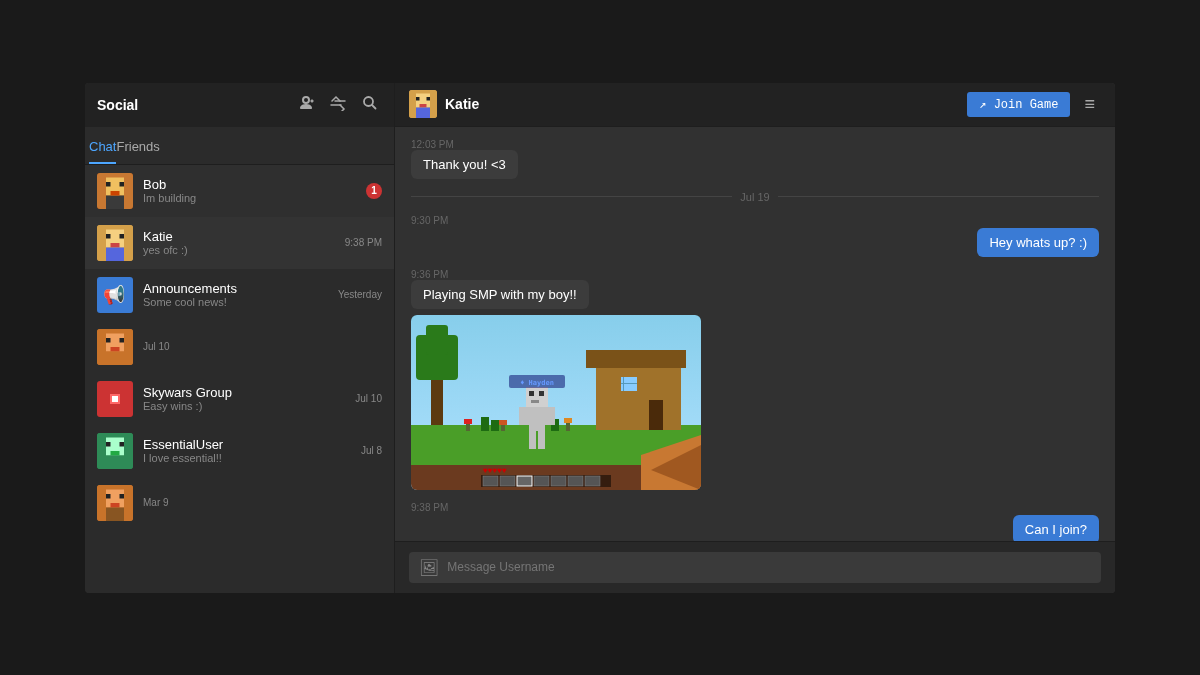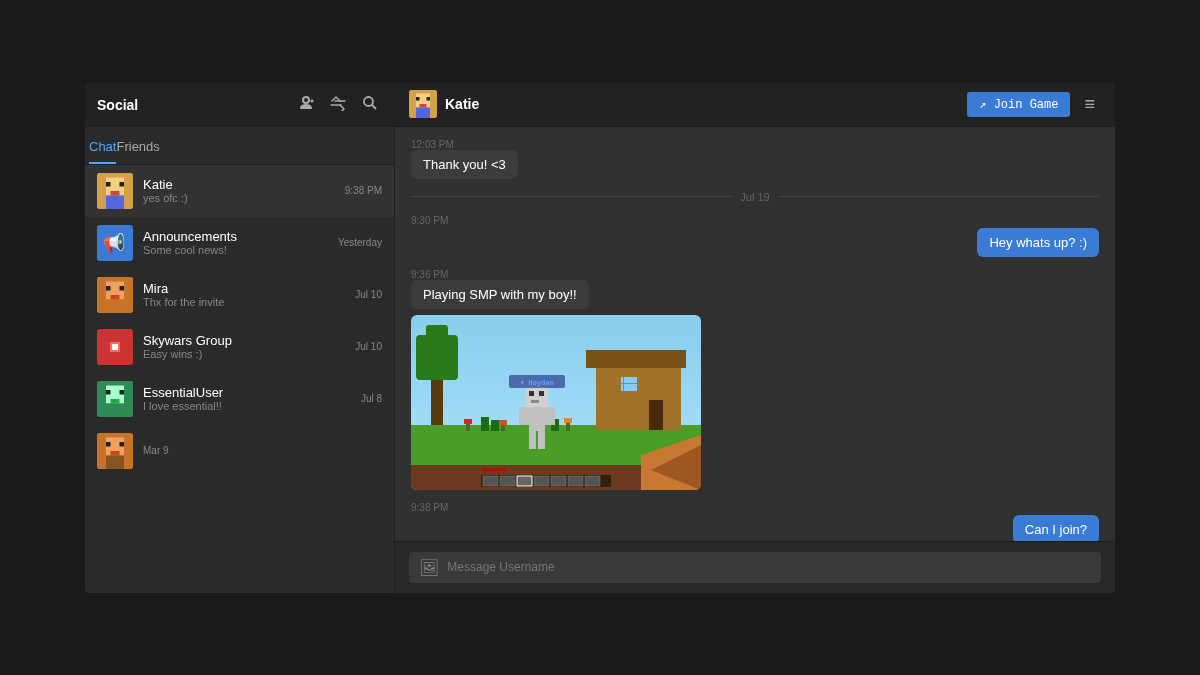--- a/index.html
+++ b/index.html
@@ -319,20 +319,39 @@
           </svg>
         </button>
       </div>
     </div>
     <div class="sidebar-tabs">
       <div class="tab active">Chat</div>
       <div class="tab">Friends</div>
     </div>
     <div class="chat-list">
 
+      <div class="chat-item" style="background:#2f2f2f">
+        <div class="avatar avatar-bob pixel-avatar" style="background:#7a3b10; margin-right:10px; flex-shrink:0;">
+          <svg width="36" height="36" viewBox="0 0 8 8">
+            <rect width="8" height="8" fill="#c87832"></rect>
+            <rect x="2" y="1" width="4" height="4" fill="#f0c060"></rect>
+            <rect x="2" y="5" width="4" height="3" fill="#3a3a3a"></rect>
+            <rect x="2" y="2" width="1" height="1" fill="#222"></rect>
+            <rect x="5" y="2" width="1" height="1" fill="#222"></rect>
+            <rect x="3" y="4" width="2" height="1" fill="#cc4400"></rect>
+          </svg>
+        </div>
+        <div class="chat-info">
+          <div class="chat-name">Bob</div>
+          <div class="chat-preview">Im building</div>
+        </div>
+        <div class="chat-meta">
+          <div class="unread-badge">1</div>
+        </div>
+      </div>
 
       <div class="chat-item active">
         <div class="avatar pixel-avatar" style="background:#d4a04a; margin-right:10px; flex-shrink:0;">
           <svg width="36" height="36" viewBox="0 0 8 8">
             <rect width="8" height="8" fill="#d4a04a"></rect>
             <rect x="2" y="1" width="4" height="4" fill="#f5d080"></rect>
             <rect x="1" y="1" width="1" height="3" fill="#d4a04a"></rect>
             <rect x="6" y="1" width="1" height="3" fill="#d4a04a"></rect>
             <rect x="2" y="2" width="1" height="1" fill="#222"></rect>
             <rect x="5" y="2" width="1" height="1" fill="#222"></rect>
@@ -365,24 +384,20 @@
       <div class="chat-item">
         <div class="avatar pixel-avatar" style="background:#c8732a; margin-right:10px; flex-shrink:0;">
           <svg width="36" height="36" viewBox="0 0 8 8">
             <rect width="8" height="8" fill="#c8732a"></rect>
             <rect x="2" y="1" width="4" height="4" fill="#f0a060"></rect>
             <rect x="2" y="2" width="1" height="1" fill="#222"></rect>
             <rect x="5" y="2" width="1" height="1" fill="#222"></rect>
             <rect x="3" y="4" width="2" height="1" fill="#cc4422"></rect>
             <rect x="2" y="5" width="4" height="3" fill="#c8732a"></rect>
           </svg>
-        </div>
-        <div class="chat-info">
-          <div class="chat-name">Mira</div>
-          <div class="chat-preview">Thx for the invite</div>
         </div>
         <div class="chat-meta">
           <div class="chat-time">Jul 10</div>
         </div>
       </div>
 
       <div class="chat-item">
         <div class="avatar pixel-avatar" style="background:#cc3333; margin-right:10px; flex-shrink:0; display:flex; align-items:center; justify-content:center;">
           <svg width="24" height="24" viewBox="0 0 24 24" fill="white">
             <rect x="4" y="4" width="16" height="16" fill="#cc3333"></rect>

